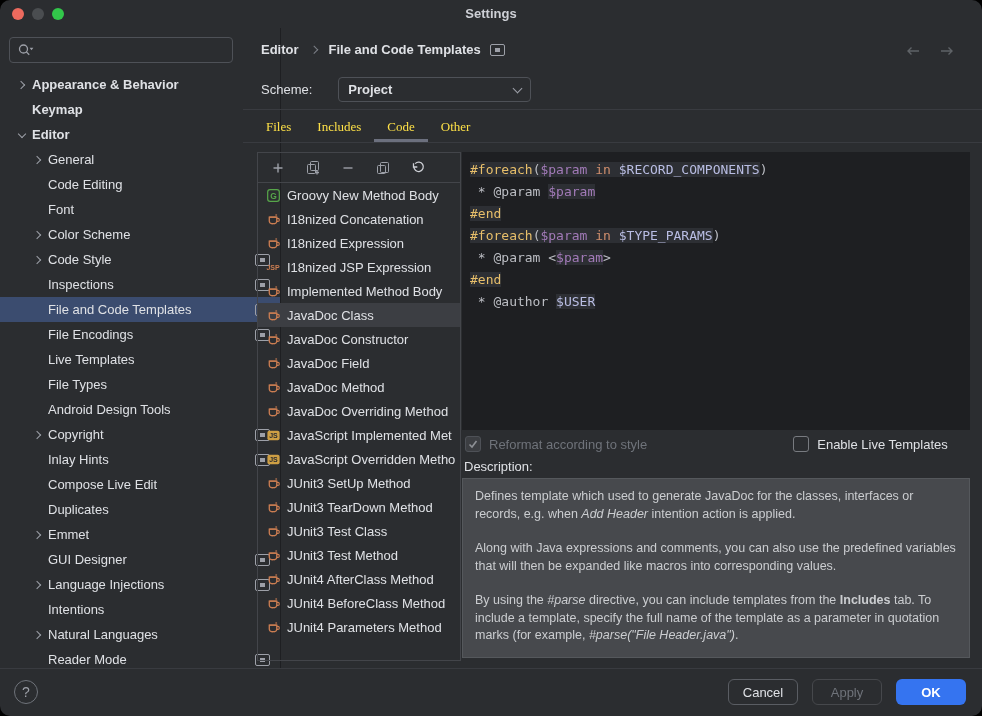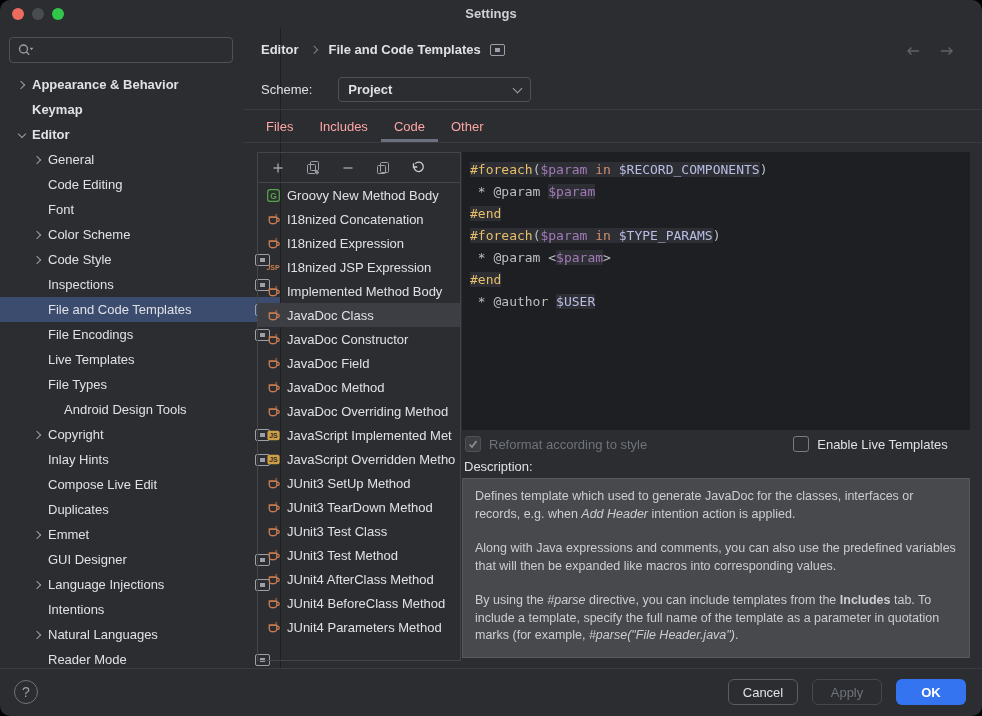--- a/index.html
+++ b/index.html
@@ -34,21 +34,21 @@
   .main{position:absolute;top:28px;left:243px;right:0;height:640px;}
   .breadcrumb{position:absolute;left:18px;top:14px;display:flex;align-items:center;gap:9px;font-size:13px;font-weight:bold;color:#DFE1E5;}
   .bc-sep{width:12px;height:12px;display:flex;align-items:center;justify-content:center;}
   .bc-sep i{display:block;width:4.5px;height:4.5px;border-right:1.5px solid #7A7E85;border-bottom:1.5px solid #7A7E85;transform:rotate(-45deg);}
   .navarrows{position:absolute;right:26px;top:16px;display:flex;gap:16px;}
   .schemerow{position:absolute;left:18px;top:49px;display:flex;align-items:center;font-size:13px;}
   .dropdown{margin-left:26px;width:193px;height:25px;border:1px solid #4E5157;border-radius:4px;display:flex;align-items:center;padding:0 9px;box-sizing:border-box;font-weight:bold;}
   .dd-chev{margin-left:auto;width:6px;height:6px;border-right:1.6px solid #9DA0A8;border-bottom:1.6px solid #9DA0A8;transform:rotate(45deg);margin-top:-3px;}
   .sep{position:absolute;left:0;right:0;height:1px;background:#393B40;}
   .tabs{position:absolute;left:10px;top:86px;height:28px;display:flex;}
-  .tab{padding:0 13px;height:28px;line-height:26px;font-size:13px;color:#fca5a5;}
+  .tab{padding:0 13px;height:28px;line-height:26px;font-size:13px;color:#fde047;font-family:Liberation Serif, serif;}
   .tab.active{box-shadow:inset 0 -3px 0 #6C707E;}
 
   
   .tplpanel{position:absolute;left:14px;top:124px;width:204px;height:509px;border:1px solid #43454A;box-sizing:border-box;overflow:hidden;}
   .tpl-toolbar{height:30px;display:flex;align-items:center;gap:9px;padding-left:7px;border-bottom:1px solid #43454A;box-sizing:border-box;}
   .tbtn{width:26px;height:22px;display:flex;align-items:center;justify-content:center;}
   .tpl-list{position:absolute;top:30px;left:0;right:0;bottom:0;}
   .tplrow{display:flex;align-items:center;height:24px;padding-left:7px;font-size:13px;white-space:nowrap;overflow:hidden;gap:6px;}
   .tplrow.selected{background:#3C3E43;}
   .fileicon{width:16px;height:16px;flex:0 0 16px;display:flex;align-items:center;justify-content:center;}
@@ -170,21 +170,21 @@
           </span>
         </div>
         <div class="trow" style="padding-left: 28px;">
           <span class="chev"></span>
           <span class="tlabel">Live Templates</span>
         </div>
         <div class="trow" style="padding-left: 28px;">
           <span class="chev"></span>
           <span class="tlabel">File Types</span>
         </div>
-        <div class="trow" style="padding-left: 28px; gap: 16px;">
+        <div class="trow" style="padding-left: 28px;">
           <span class="chev"></span>
           <span class="tlabel">Android Design Tools</span>
         </div>
         <div class="trow" style="padding-left: 28px;">
           <span class="chev right">
             <i></i>
           </span>
           <span class="tlabel">Copyright</span>
           <span class="screen-icon">
             <b></b>

